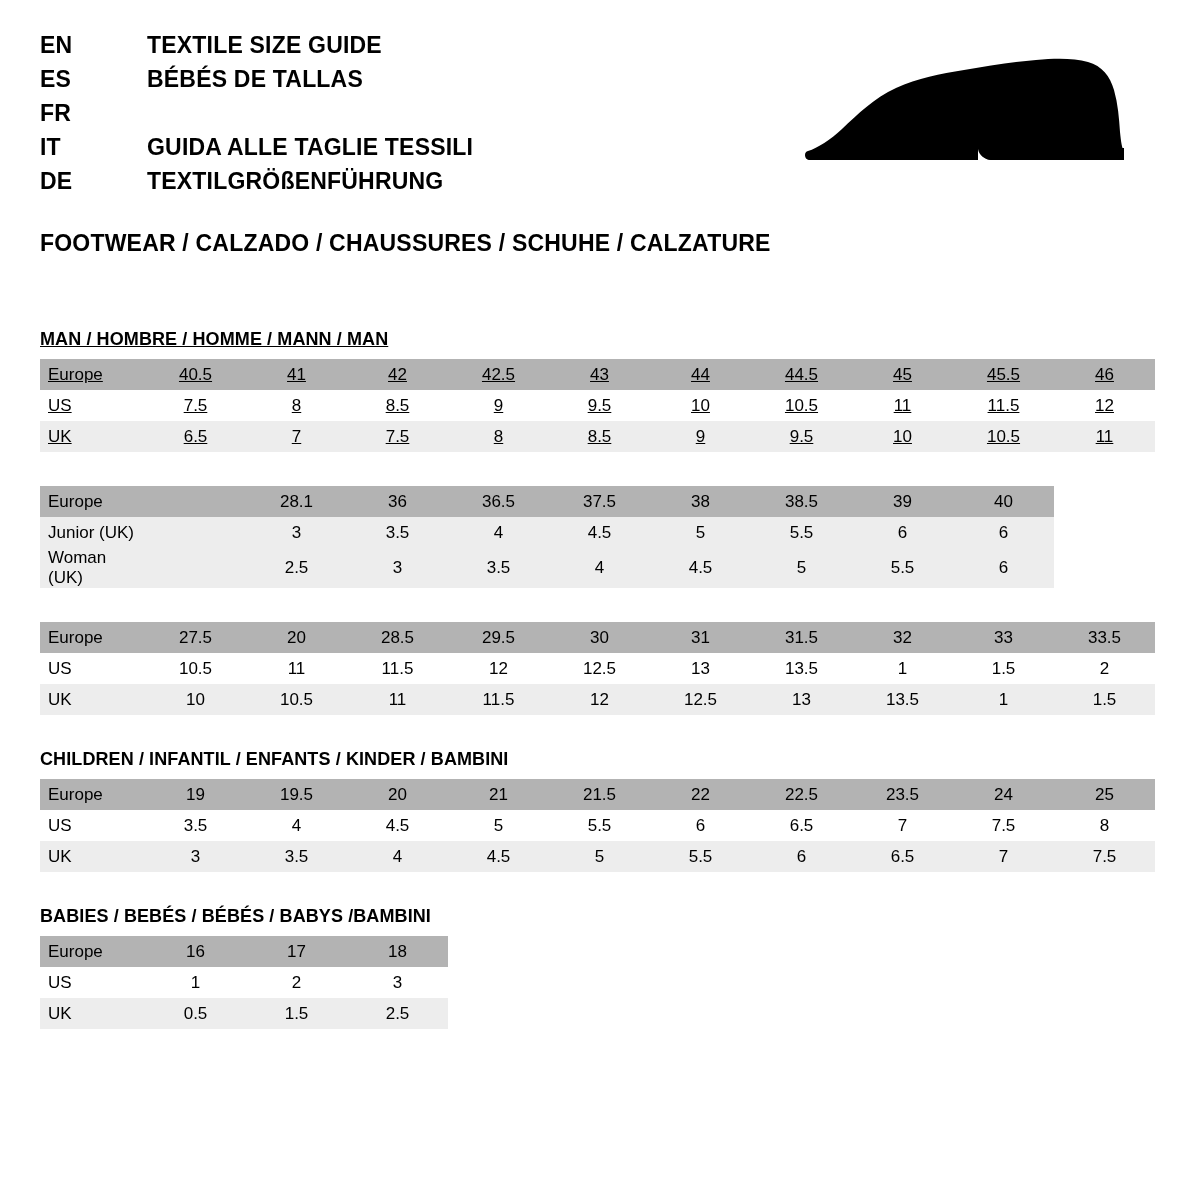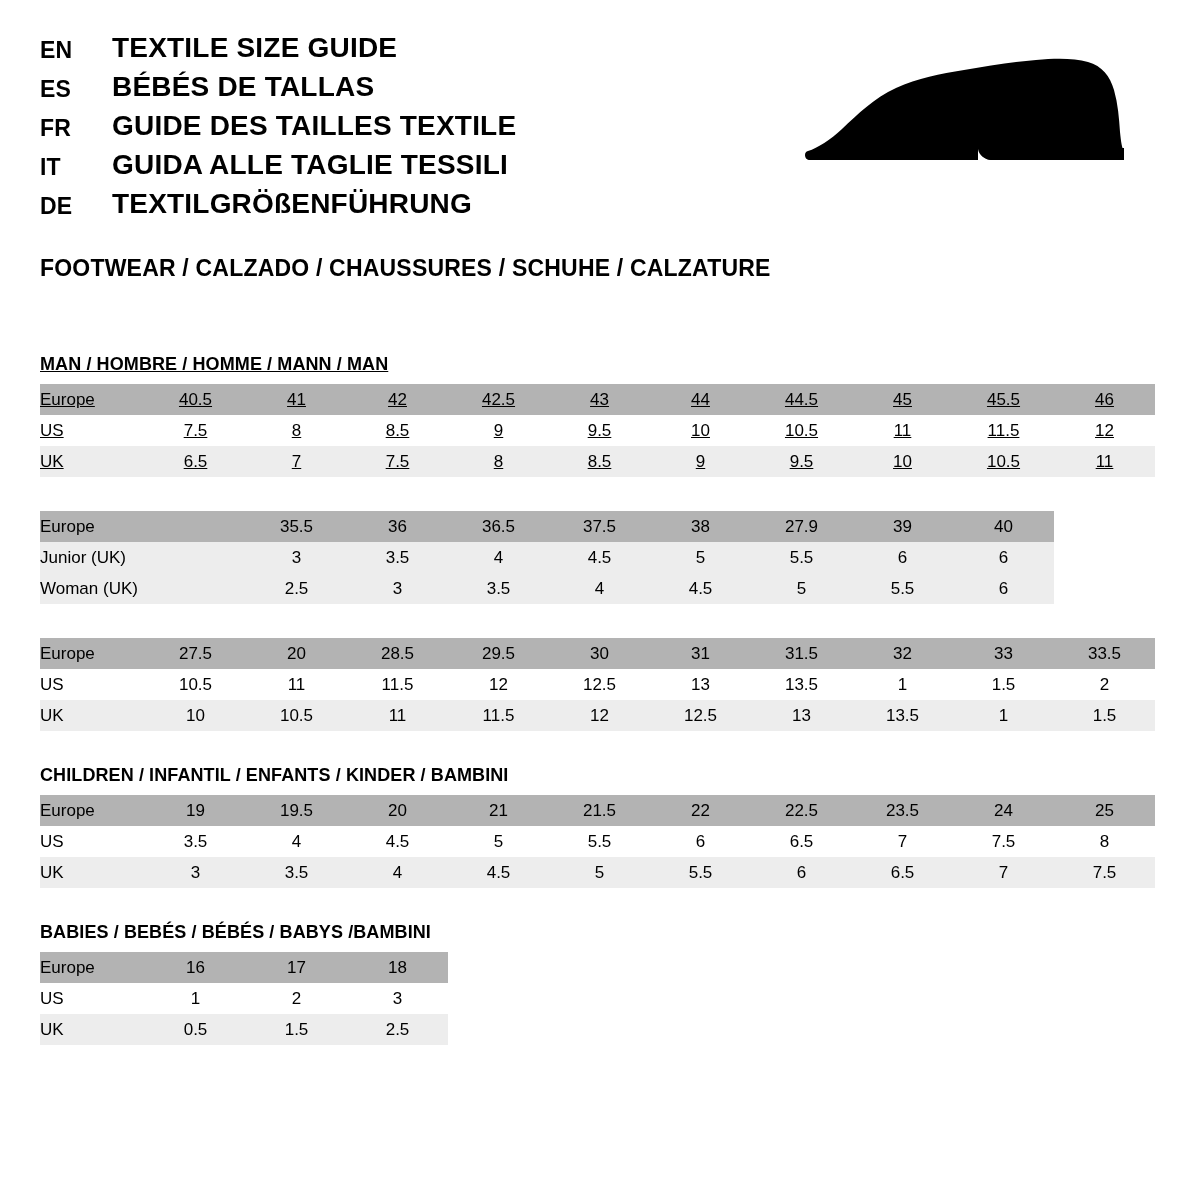--- a/index.html
+++ b/index.html
@@ -27,33 +27,34 @@
   .header {
     display: flex;
     align-items: flex-start;
     justify-content: space-between;
   }
   .lang-block {
     display: block;
   }
   .lang-row {
     display: flex;
-    align-items: flex-end;
+    align-items: center;
     line-height: 1.0;
     margin-bottom: 11px;
+    gap: 35px;
   }
   .lang-code {
     width: 72px;
     flex: 0 0 72px;
     font-size: 23px;
     font-weight: bold;
     letter-spacing: 0.2px;
   }
   .lang-title {
-    font-size: 28px;
+    font-size: 23px;
     font-weight: bold;
     letter-spacing: 0.2px;
   }
   .shoe-wrap {
     margin-right: 32px;
     margin-top: 22px;
   }
 
   .fw-title {
     font-size: 23px;
@@ -82,21 +83,21 @@
   }
   table.size-table td {
     height: 31px;
     font-size: 17px;
     text-align: center;
     vertical-align: middle;
     padding: 0;
   }
   table.size-table td.label {
     text-align: left;
-    padding-left: 0;
+    padding-left: 8px;
     margin-top: 16px;
   }
   tr.head-row td {
     background: #b3b3b3;
     font-weight: normal;
   }
   tr.zebra-a td {
     background: #ffffff;
   }
   tr.zebra-b td {
@@ -115,21 +116,20 @@
       <div class="lang-row">
         <span class="lang-code">EN</span>
         <span class="lang-title">TEXTILE SIZE GUIDE</span>
       </div>
       <div class="lang-row">
         <span class="lang-code">ES</span>
         <span class="lang-title">BÉBÉS DE TALLAS</span>
       </div>
       <div class="lang-row">
         <span class="lang-code">FR</span>
-        <span class="lang-title">GUIDE DES TAILLES TEXTILE</span>
       </div>
       <div class="lang-row">
         <span class="lang-code">IT</span>
         <span class="lang-title">GUIDA ALLE TAGLIE TESSILI</span>
       </div>
       <div class="lang-row">
         <span class="lang-code">DE</span>
         <span class="lang-title">TEXTILGRÖßENFÜHRUNG</span>
       </div>
     </div>
@@ -215,26 +215,26 @@
             <col style="width: 101px;">
             <col style="width: 101px;">
             <col style="width: 101px;">
             <col style="width: 101px;">
             <col style="width: 101px;">
           </colgroup>
           <tbody>
             <tr class="head-row">
               <td class="label">Europe</td>
               <td></td>
-              <td>35.5</td>
+              <td>28.1</td>
               <td>36</td>
               <td>36.5</td>
               <td>37.5</td>
               <td>38</td>
-              <td>27.9</td>
+              <td>38.5</td>
               <td>39</td>
               <td>40</td>
             </tr>
             <tr class="zebra-b">
               <td class="label">Junior (UK)</td>
               <td></td>
               <td>3</td>
               <td>3.5</td>
               <td>4</td>
               <td>4.5</td>

